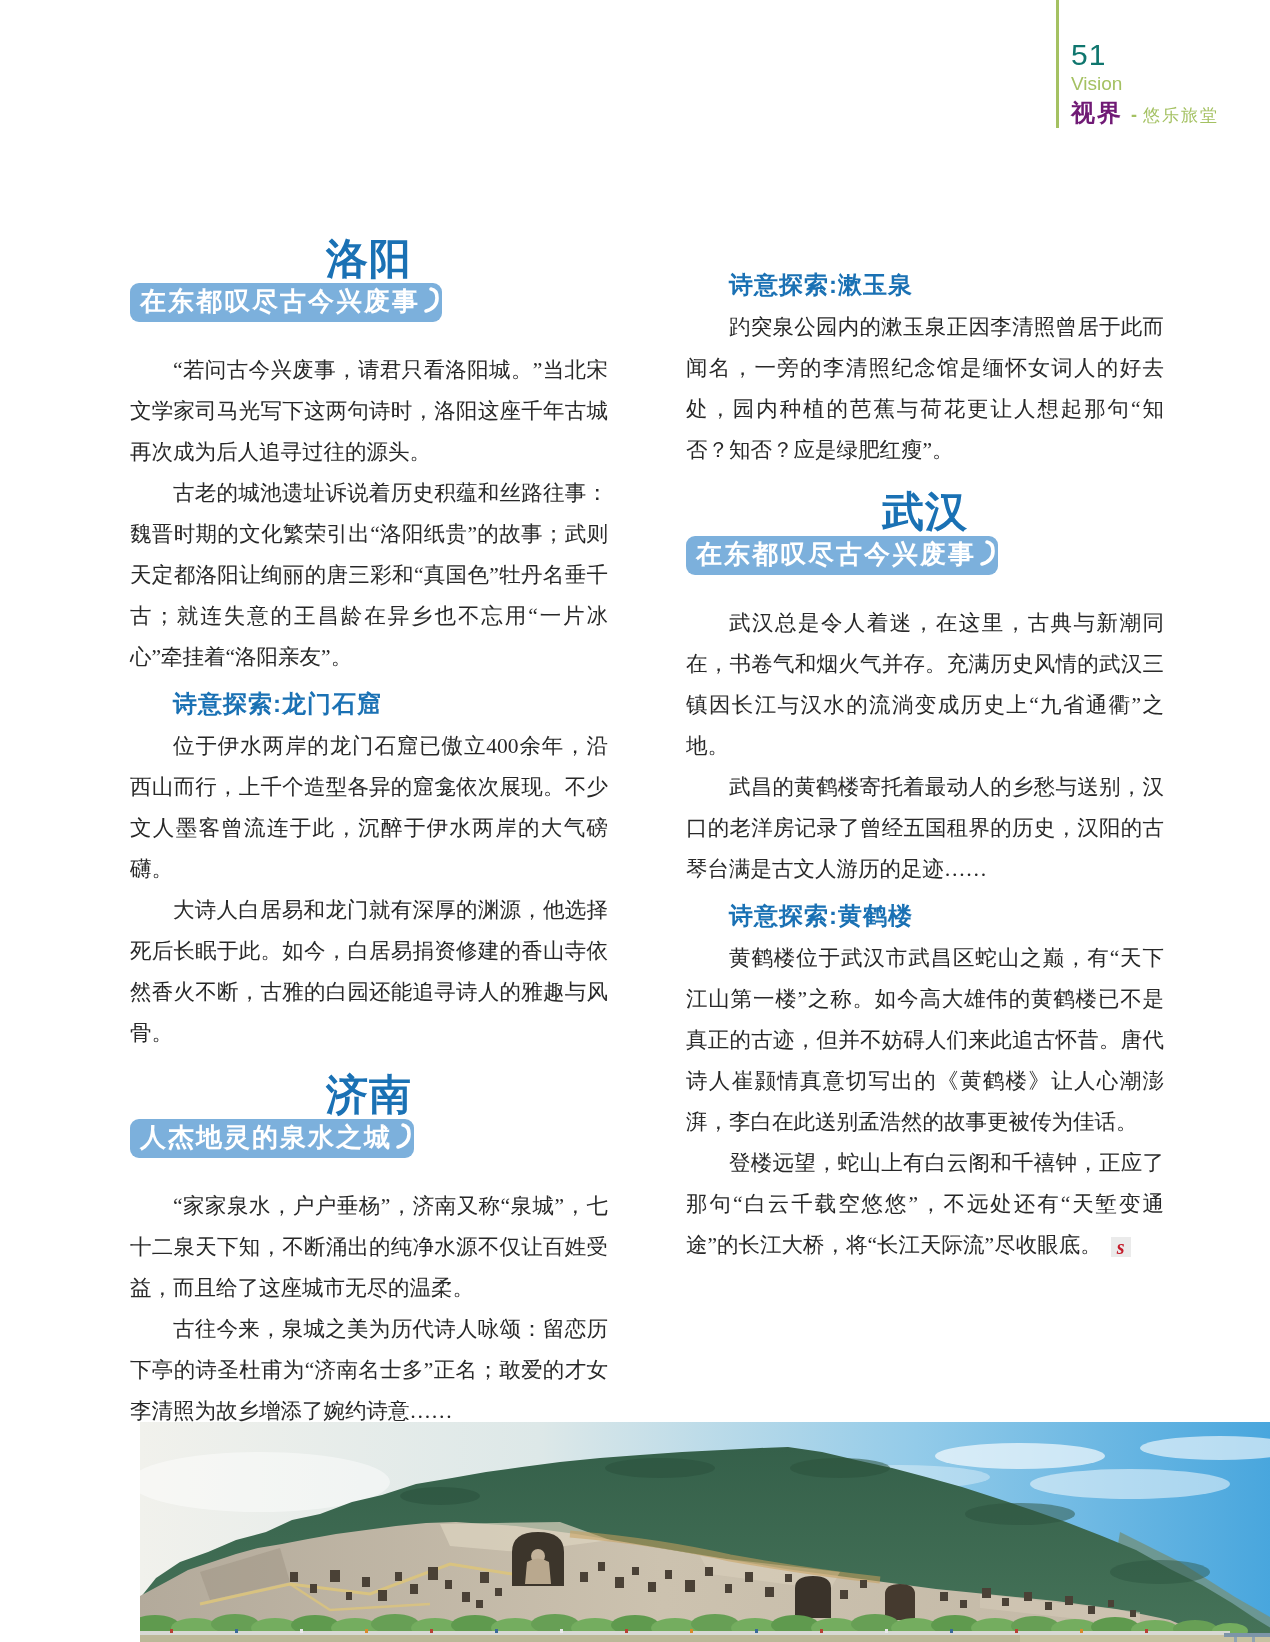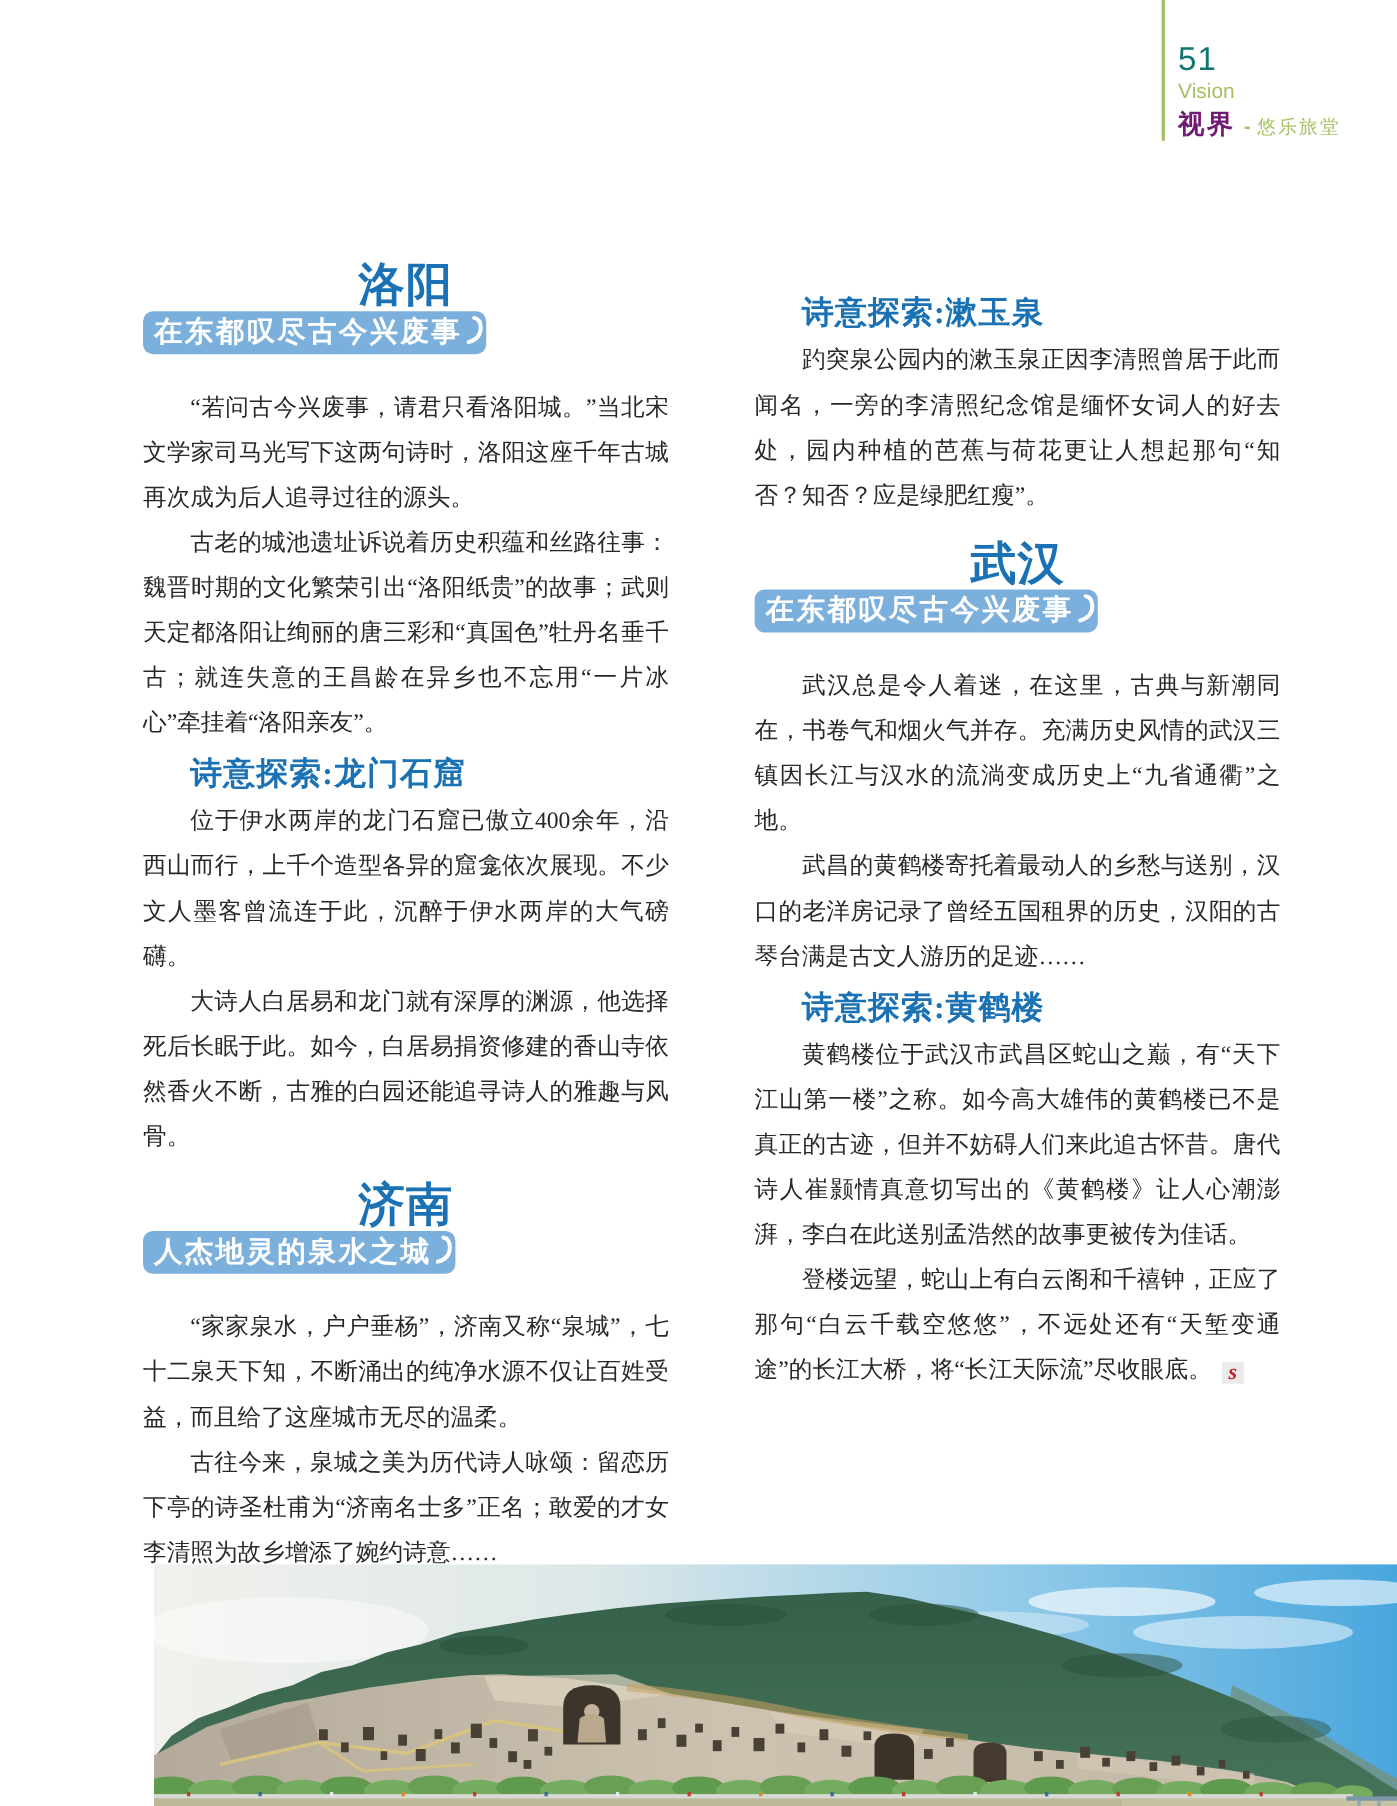--- a/index.html
+++ b/index.html
@@ -40,22 +40,22 @@
     padding:2px 4px 5px 10px;line-height:32px;
   }
   .pill .tail{margin-left:2px;margin-right:-2px;display:block;}
   .para{
     margin:0;font-size:21.5px;line-height:41px;text-align:justify;
     text-indent:2em;color:#282828;
   }
   .para.first{margin-top:27px;}
   .sub{
     margin:7px 0 3px 0;padding-left:43px;
-    font-family:Liberation Serif, serif;
-    font-size:29px;font-weight:bold;color:var(--accent-blue,#1a71b4);
+    font-family:Liberation Sans, sans-serif;
+    font-size:24px;font-weight:bold;color:var(--accent-blue,#1a71b4);
     letter-spacing:1px;line-height:38px;
   }
   .sub.subfirst{margin-top:26px;}
   .endmark{
     display:inline-block;width:20px;height:20px;margin-left:9px;
     background:#ebebeb;color:var(--end-red,#c41b2a);
     font-family:"Liberation Serif","DejaVu Serif",serif;
     font-style:italic;font-weight:bold;font-size:20px;line-height:20px;
     text-align:center;vertical-align:-2px;text-indent:0;
   }

